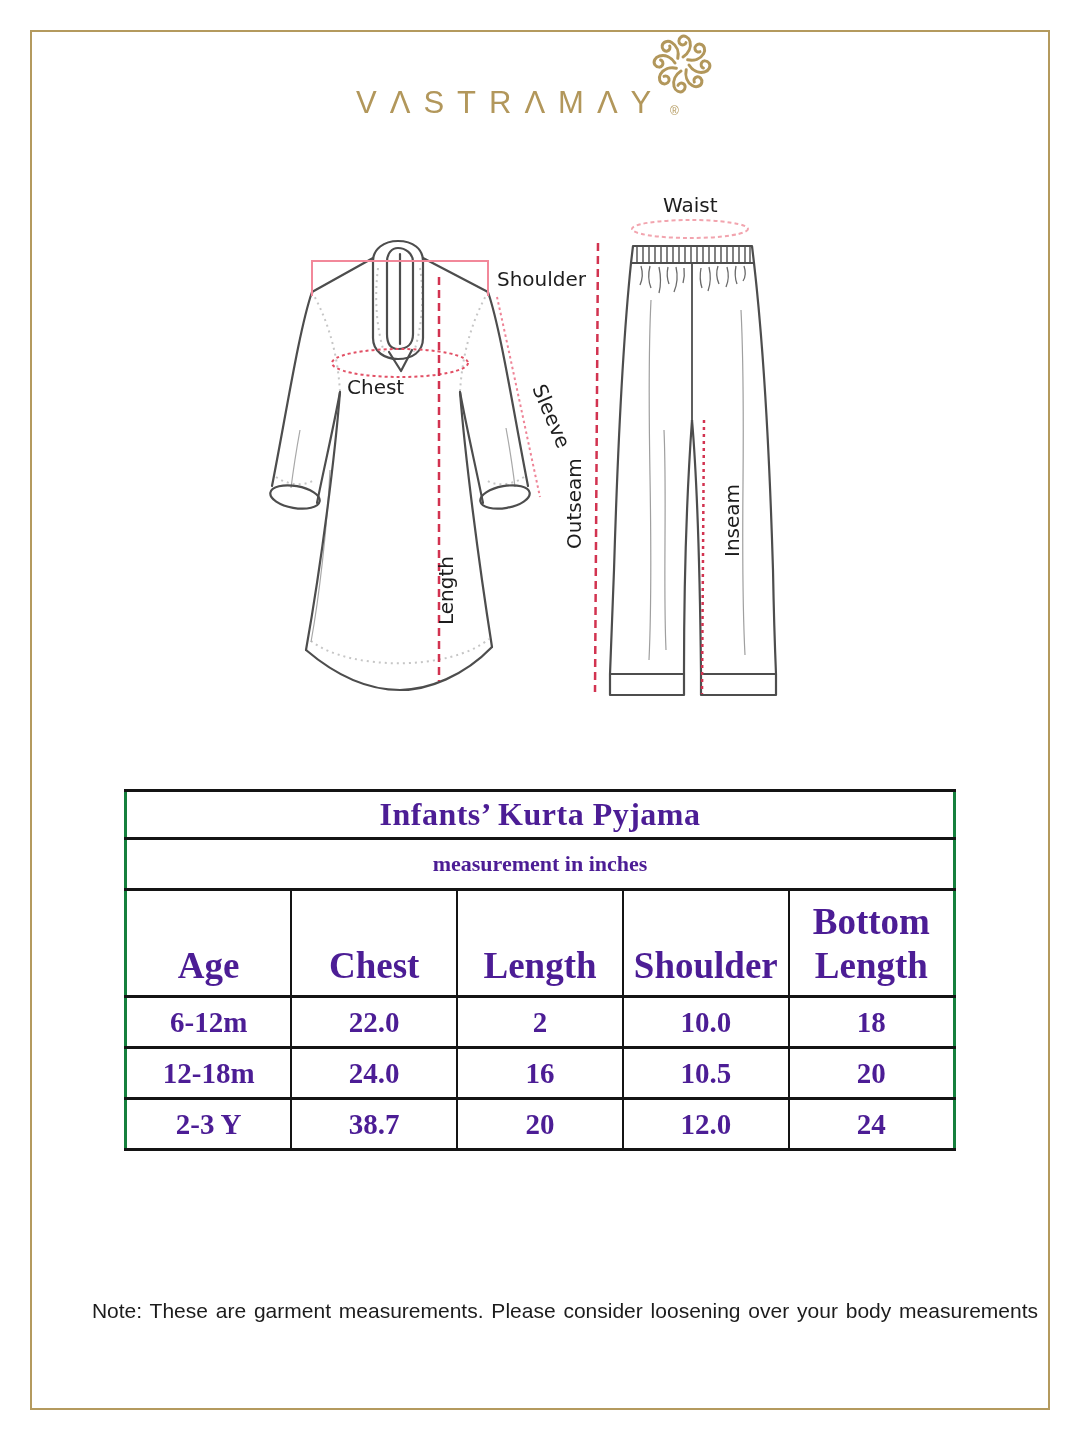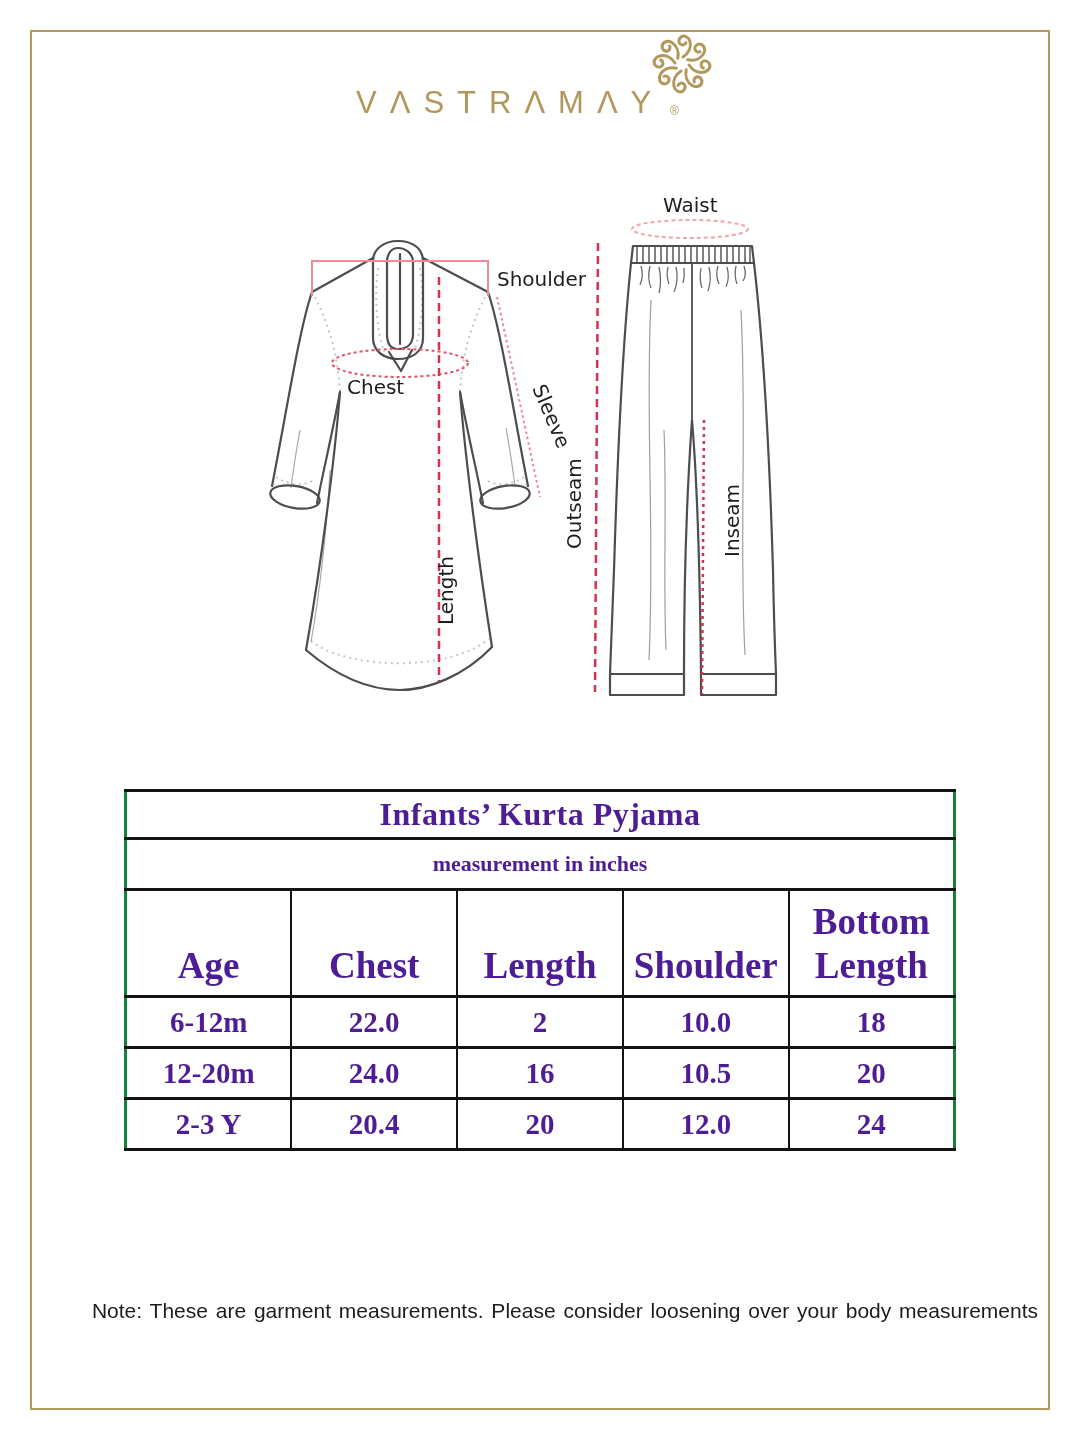--- a/index.html
+++ b/index.html
@@ -157,29 +157,29 @@
     </thead>
     <tbody>
         <tr>
           <td>6-12m</td>
           <td>22.0</td>
           <td>2</td>
           <td>10.0</td>
           <td>18</td>
         </tr>
         <tr>
-          <td>12-20m</td>
+          <td>12-18m</td>
           <td>24.0</td>
           <td>16</td>
           <td>10.5</td>
           <td>20</td>
         </tr>
         <tr>
           <td>2-3 Y</td>
-          <td>20.4</td>
+          <td>38.7</td>
           <td>20</td>
           <td>12.0</td>
           <td>24</td>
         </tr>
       </tbody>
   </table>
 
   <div class="note">
     <div>Note: These are garment measurements. Please consider loosening over your body measurements</div>
   </div>

